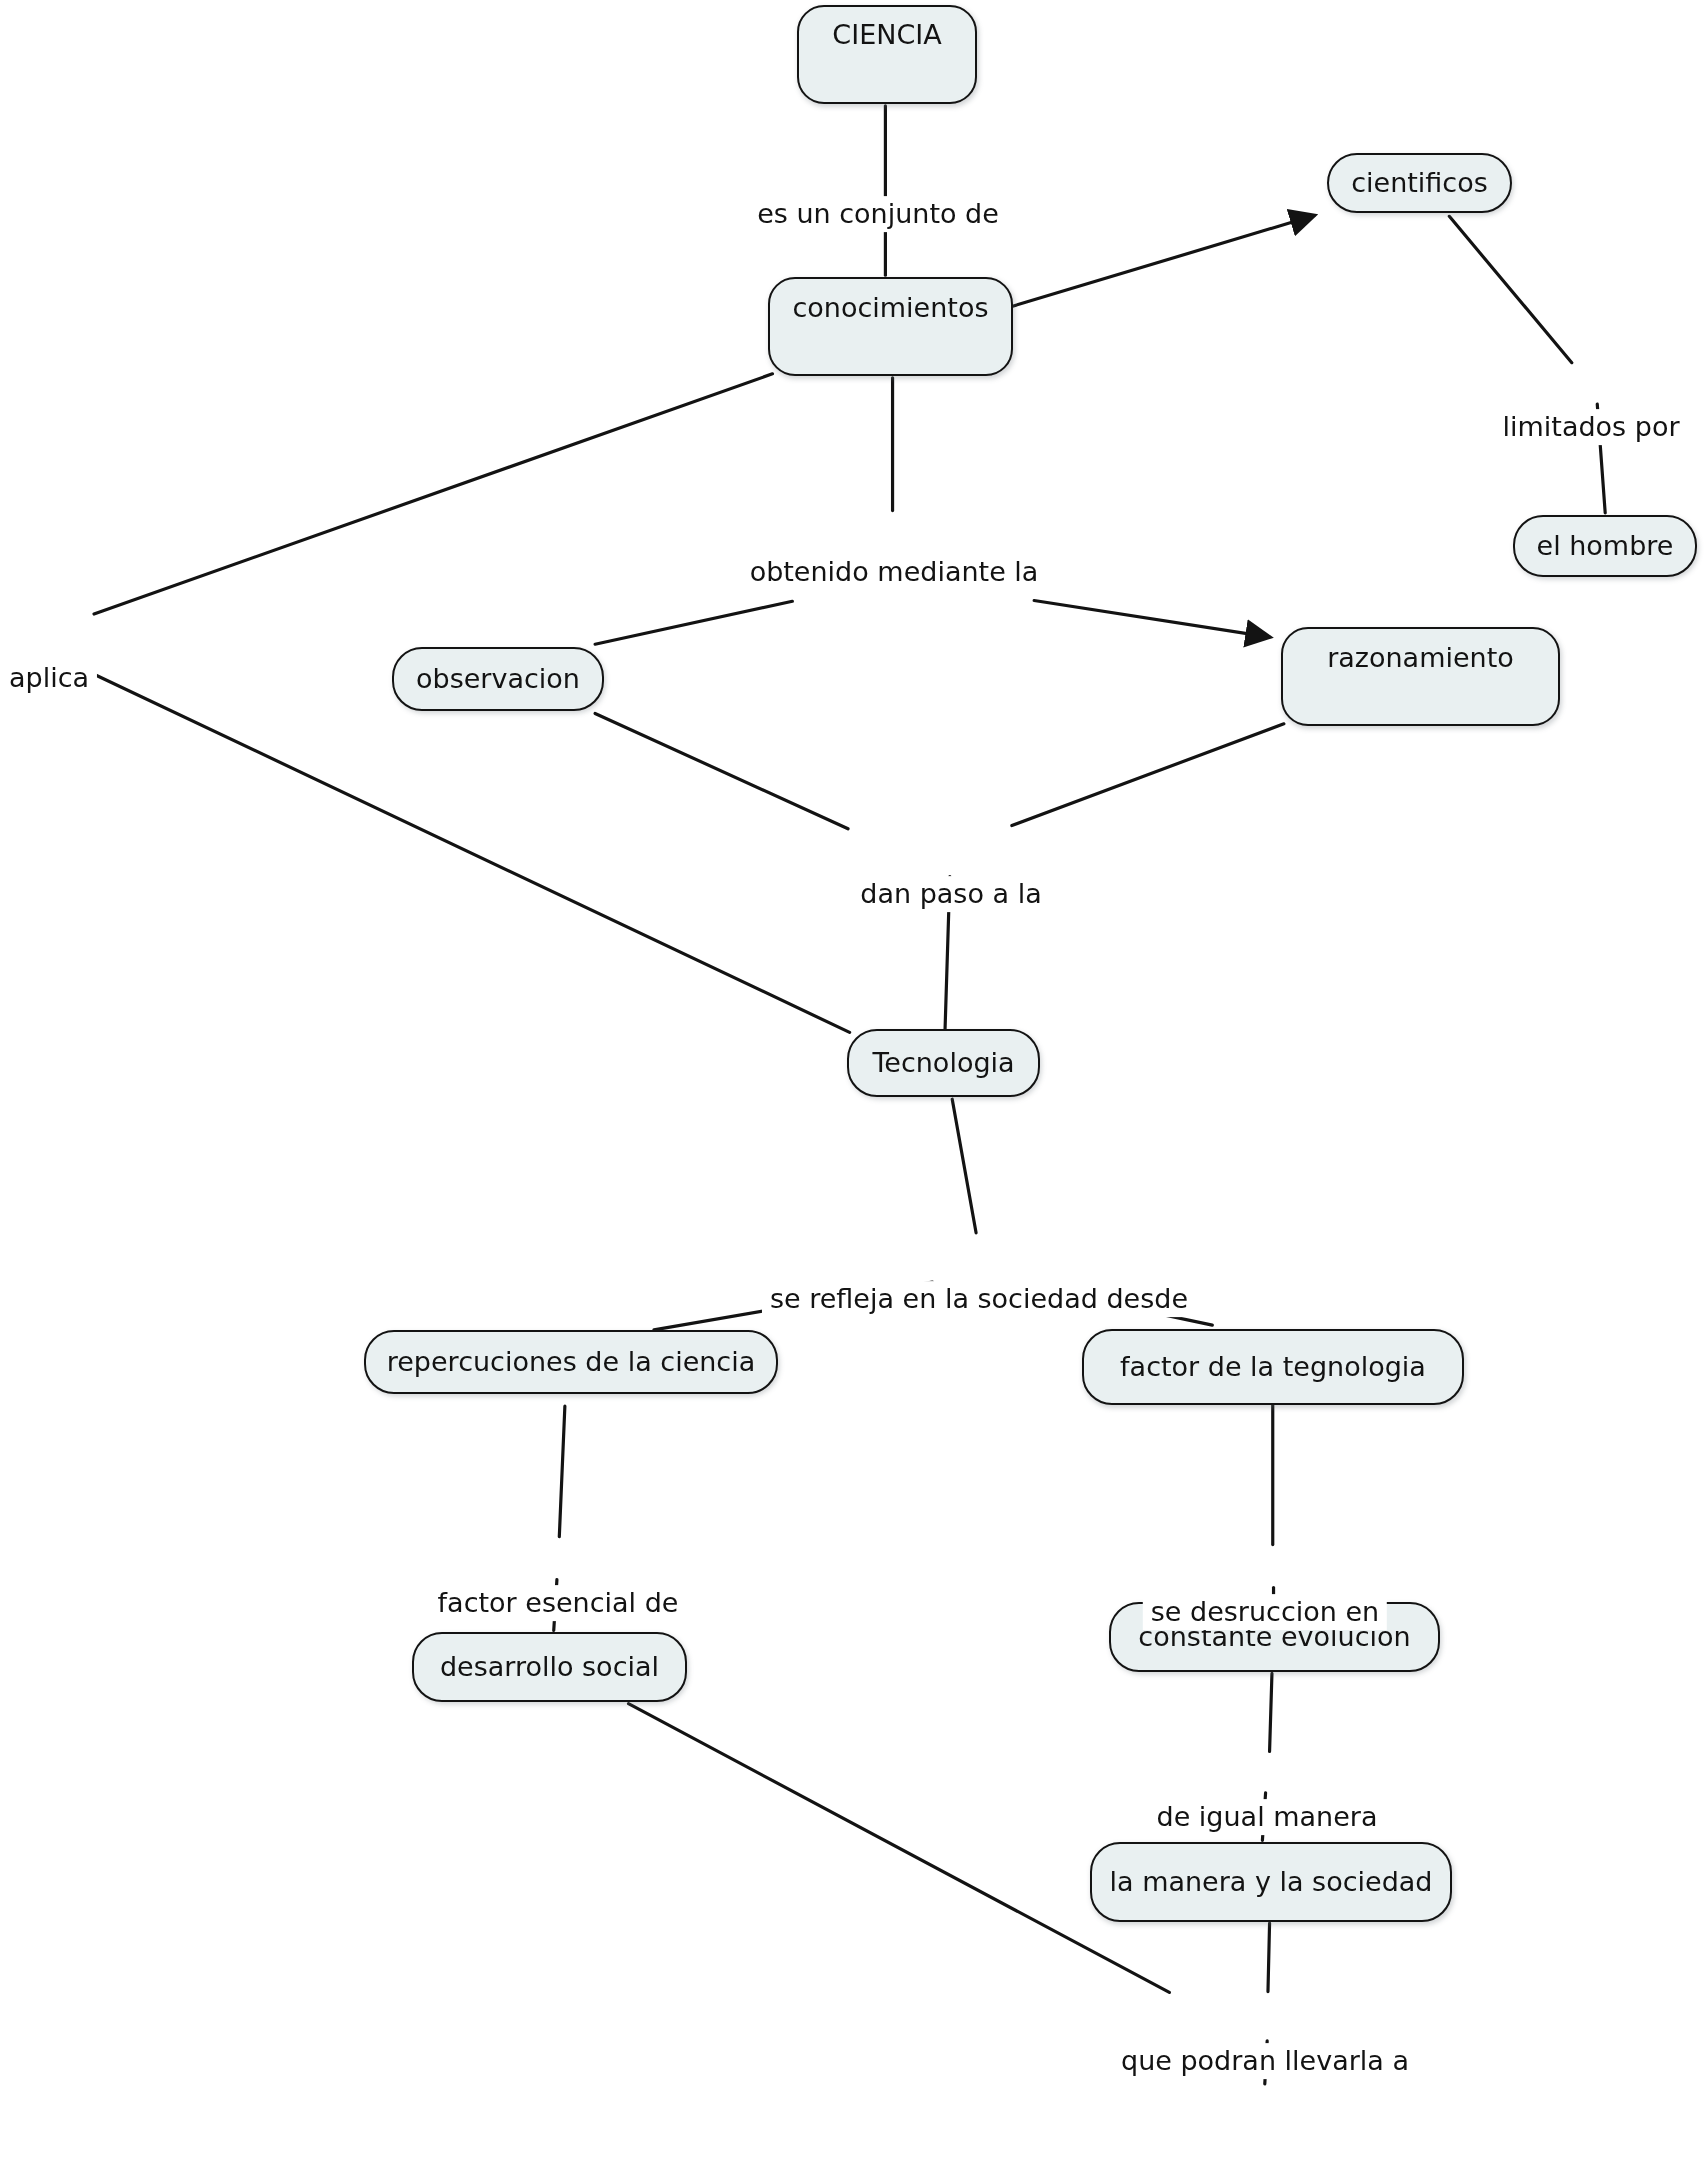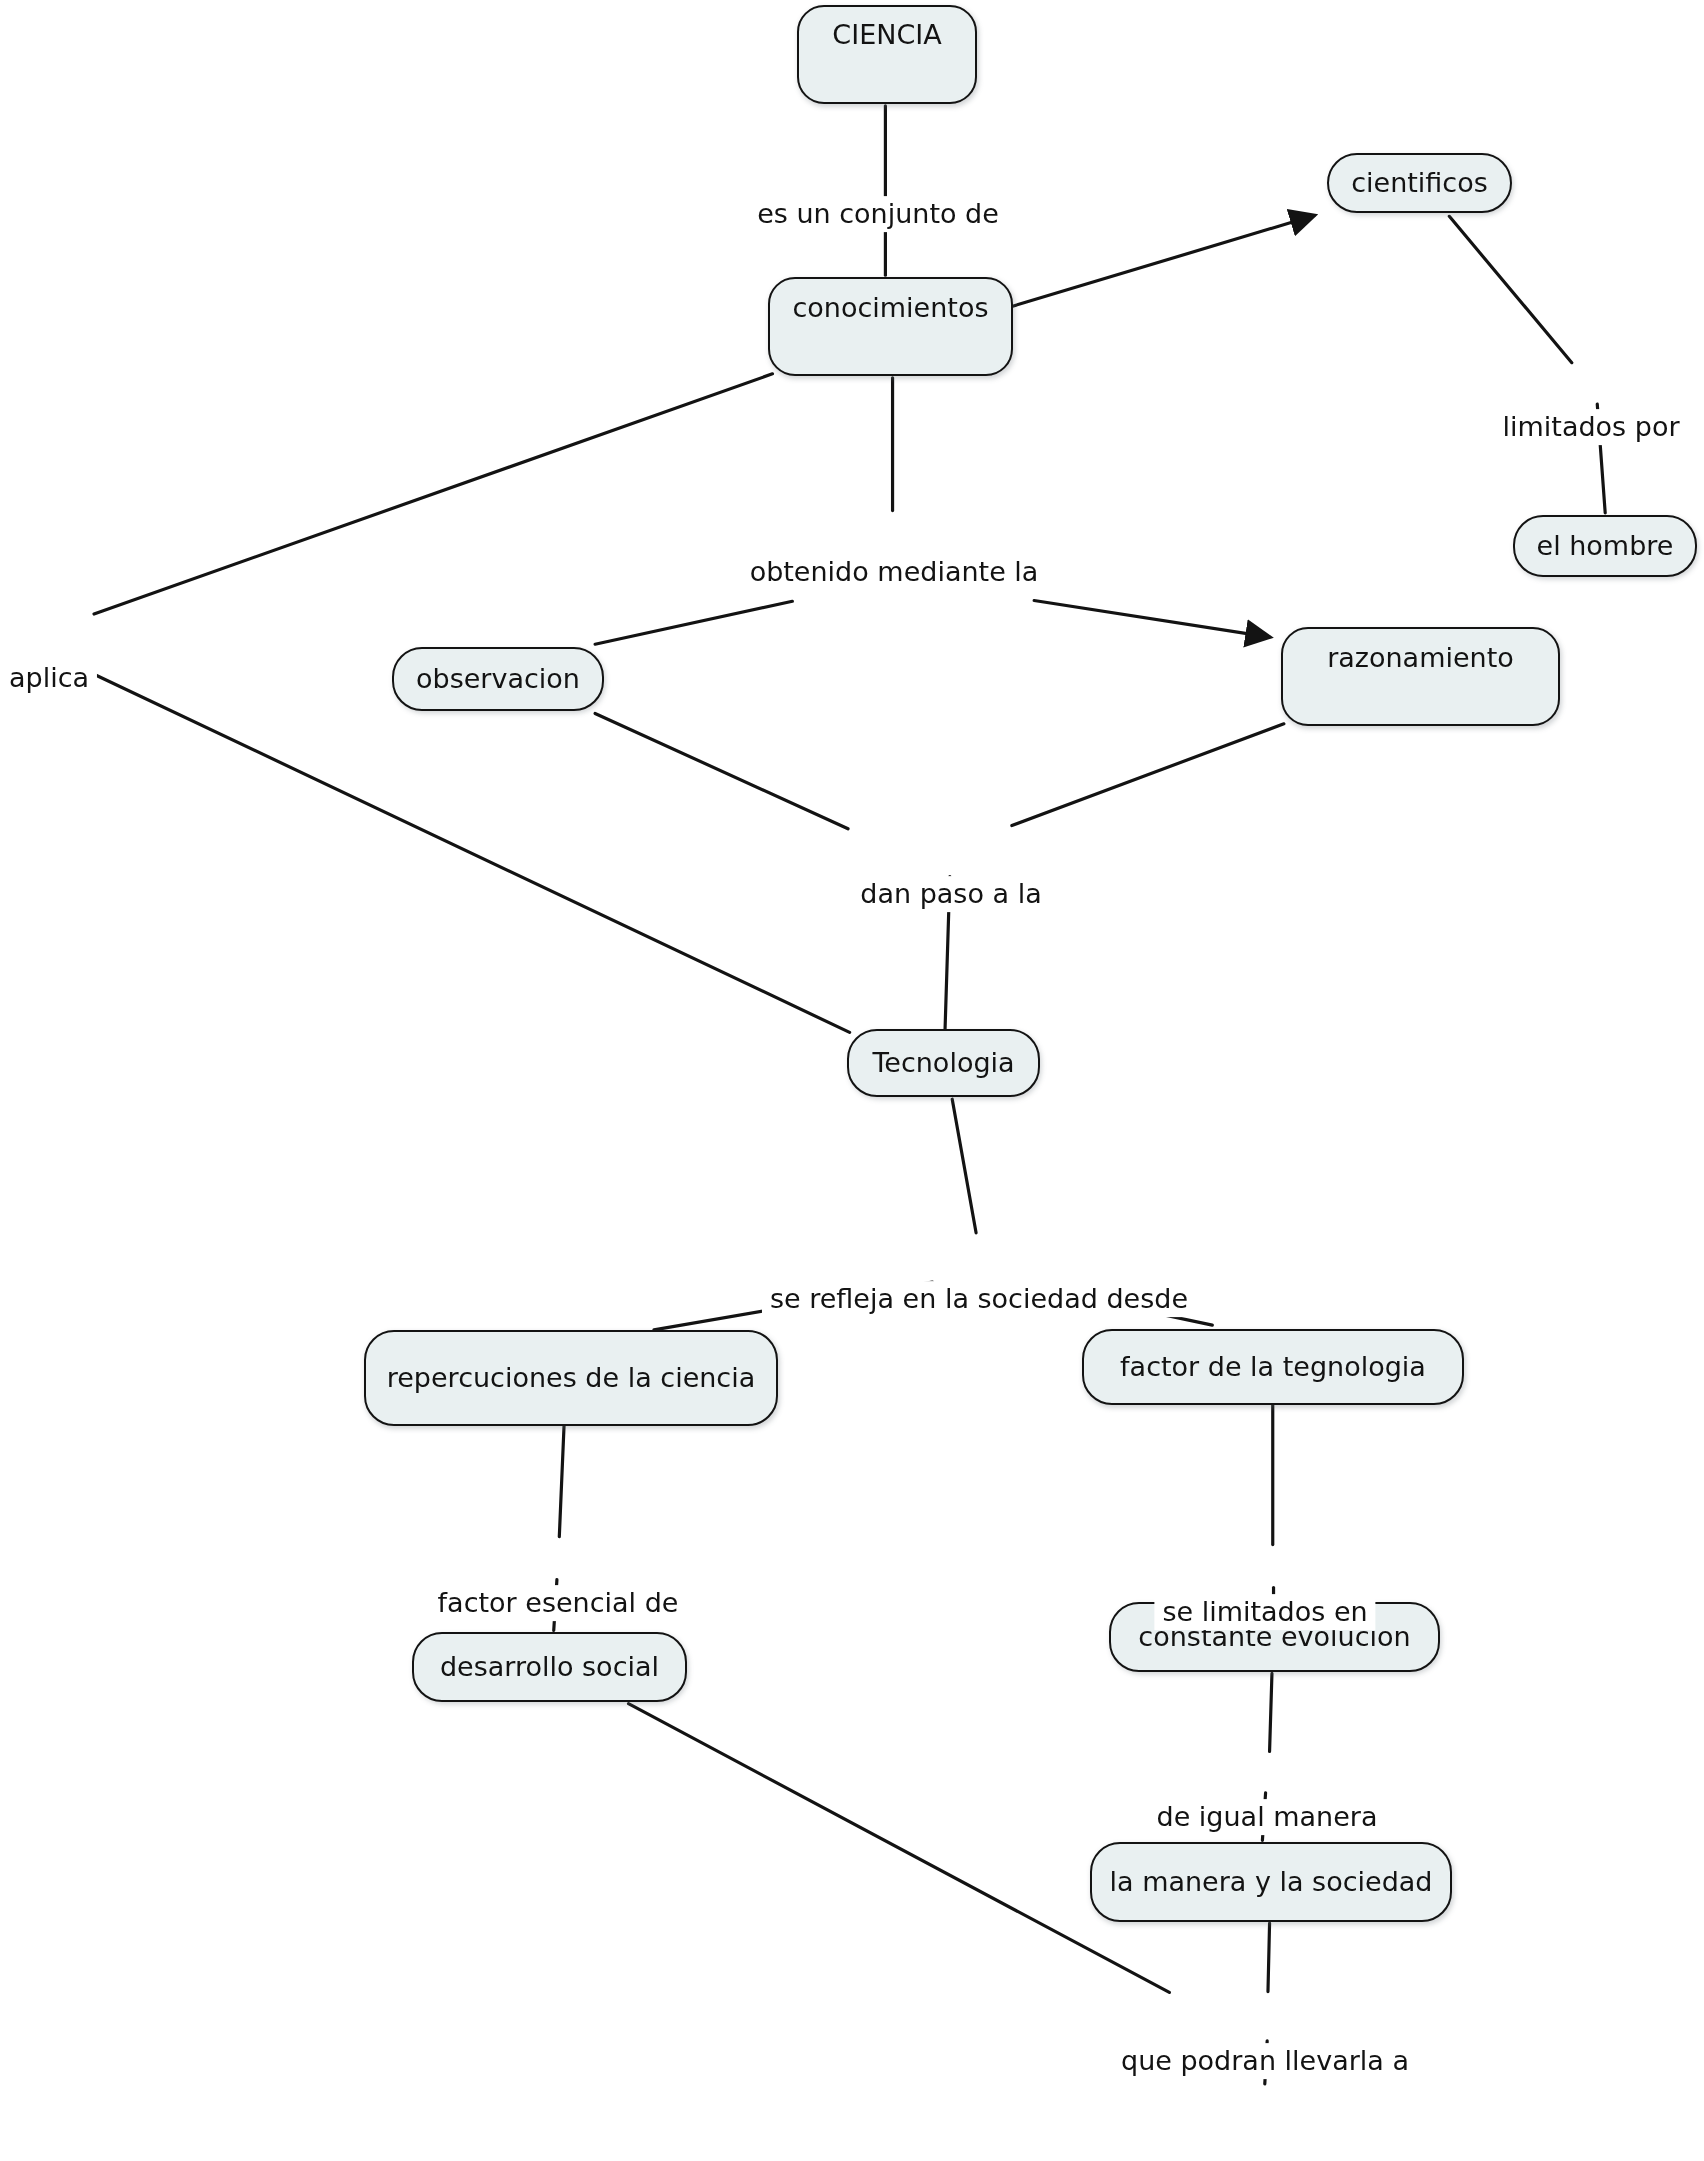--- a/index.html
+++ b/index.html
@@ -101,21 +101,21 @@
   <div class="node" style="left:1327px; top:153px; width:185px; height:60px;">cientificos</div>
 
   <div class="node" style="left:1513px; top:515px; width:184px; height:62px;">el hombre</div>
 
   <div class="node" style="left:392px; top:647px; width:212px; height:64px;">observacion</div>
 
   <div class="node tall" style="left:1281px; top:627px; width:279px; height:99px;">razonamiento</div>
 
   <div class="node" style="left:847px; top:1029px; width:193px; height:68px;">Tecnologia</div>
 
-  <div class="node" style="left:364px; top:1330px; width:414px; height:96px;">repercuciones de la ciencia</div>
+  <div class="node" style="left:364px; top:1330px; width:414px; height:64px;">repercuciones de la ciencia</div>
 
   <div class="node" style="left:1082px; top:1329px; width:382px; height:76px;">factor de la tegnologia</div>
 
   <div class="node" style="left:412px; top:1632px; width:275px; height:70px;">desarrollo social</div>
 
   <div class="node" style="left:1109px; top:1602px; width:331px; height:70px;">constante evolucion</div>
 
   <div class="node" style="left:1090px; top:1842px; width:362px; height:80px;">la manera y la sociedad</div>
 
 
@@ -126,20 +126,20 @@
   <div class="edge-label" style="left:894px; top:528px;">obtenido mediante la</div>
 
   <div class="edge-label" style="left:49px; top:634px;">aplica</div>
 
   <div class="edge-label" style="left:951px; top:850px;">dan paso a la</div>
 
   <div class="edge-label" style="left:979px; top:1255px;">se refleja en la sociedad desde</div>
 
   <div class="edge-label" style="left:558px; top:1559px;">factor esencial de</div>
 
-  <div class="edge-label" style="left:1265px; top:1568px;">se limitados en</div>
+  <div class="edge-label" style="left:1265px; top:1568px;">se desruccion en</div>
 
   <div class="edge-label" style="left:1267px; top:1773px;">de igual manera</div>
 
   <div class="edge-label" style="left:1265px; top:2017px;text-align:center;">que podran llevarla a</div>
 
 </div>
 
 
 </body></html>

